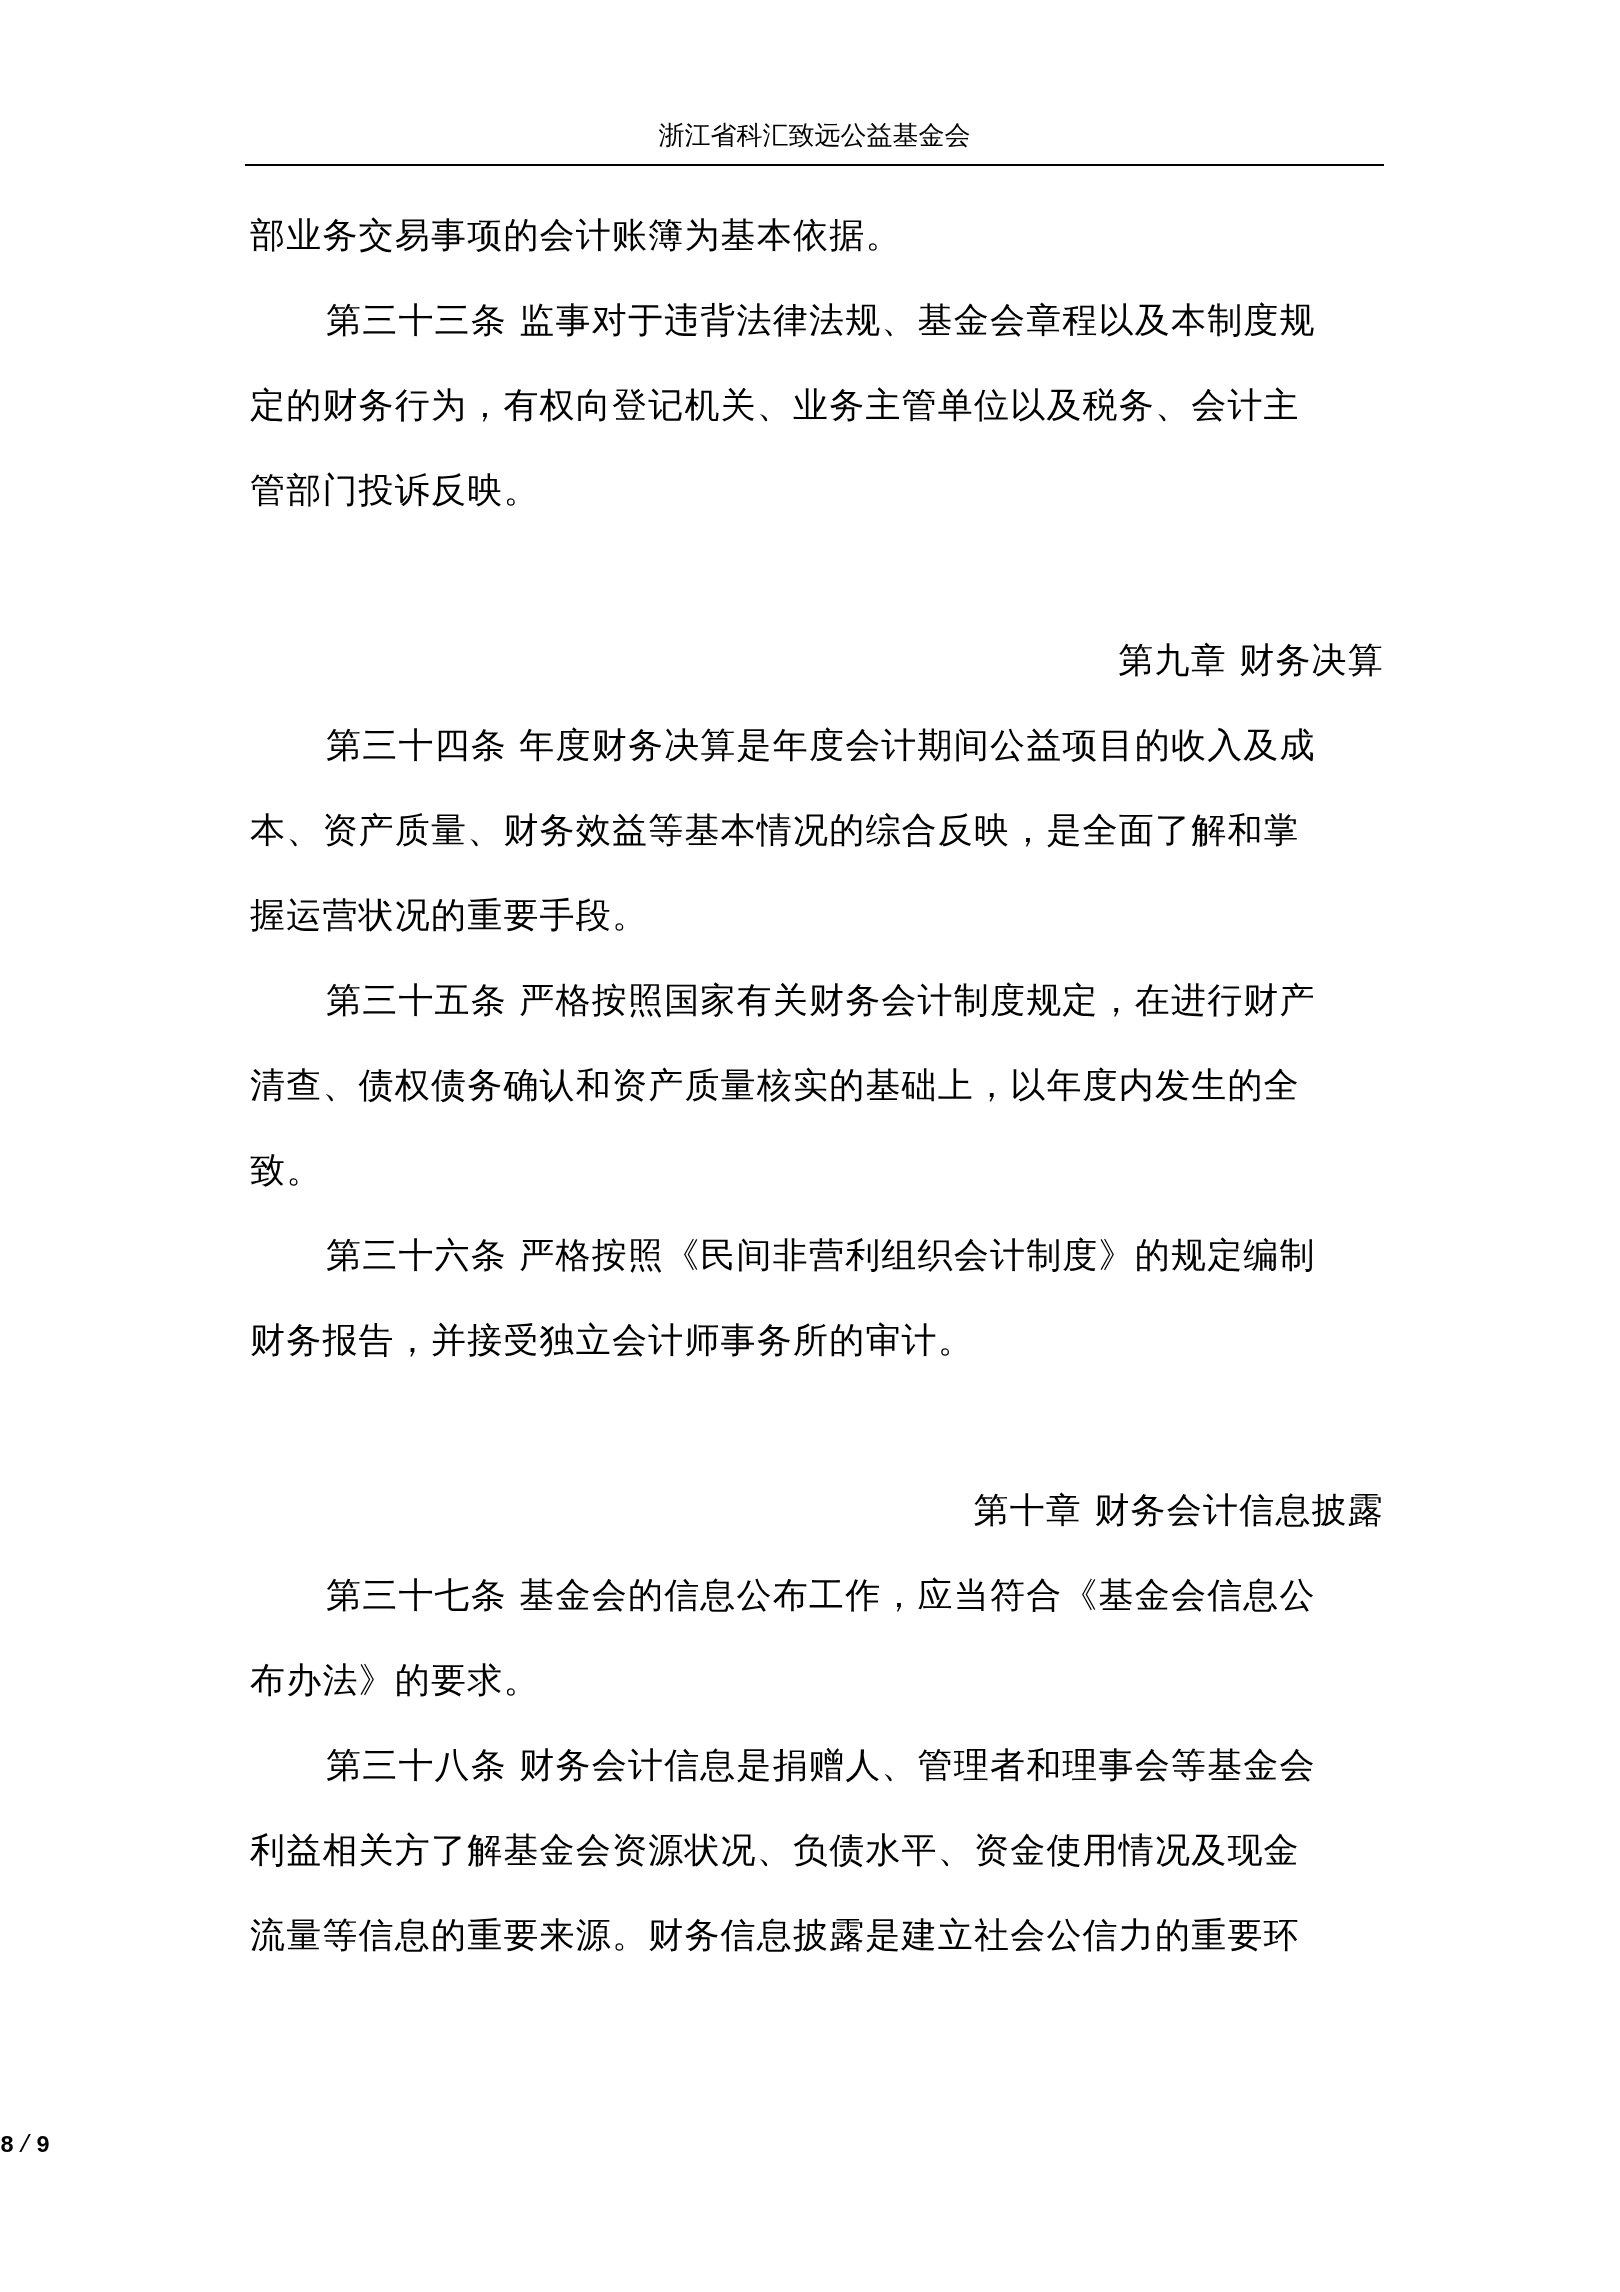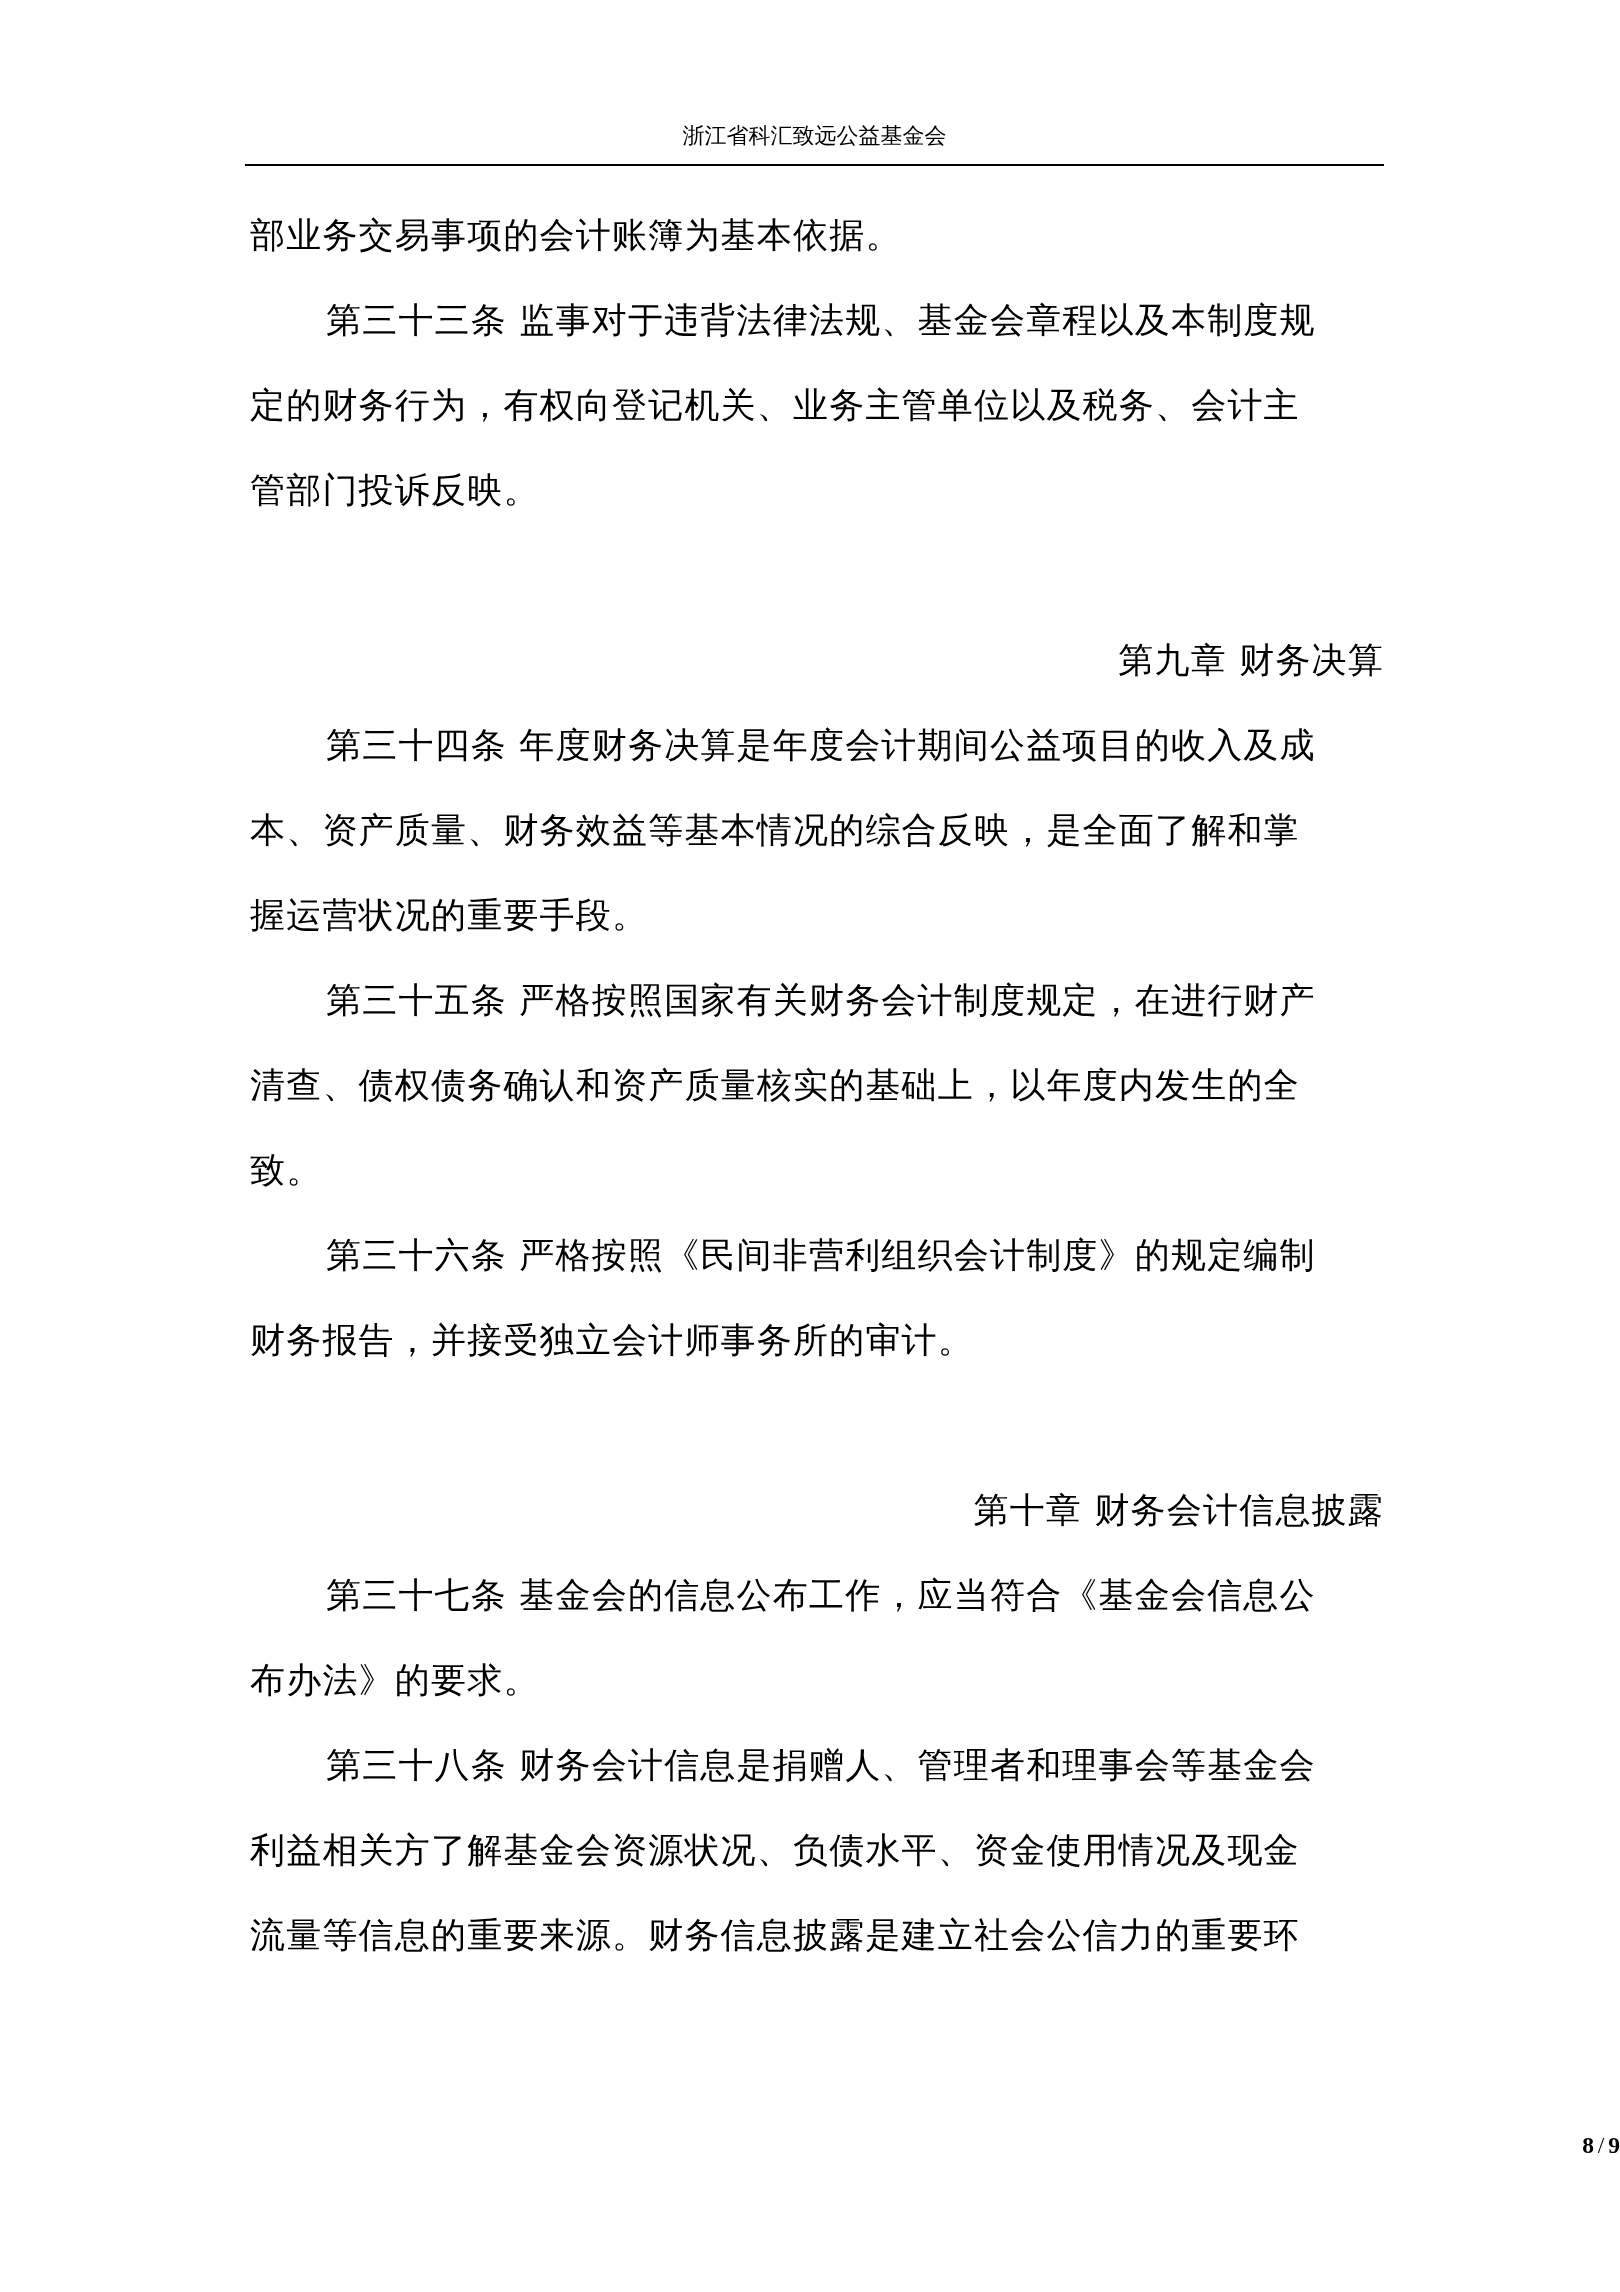--- a/index.html
+++ b/index.html
@@ -21,21 +21,21 @@
       width: 1620px;
       height: 2293px;
       background: #ffffff;
     }
     .header {
       position: absolute;
       left: 245px;
       width: 1139px;
       top: 116px;
       text-align: center;
-      font-size: 22px;
+      font-size: 26px;
       line-height: 39px;
       letter-spacing: 0px;
     }
     .header-rule {
       position: absolute;
       left: 245px;
       width: 1139px;
       top: 164px;
       height: 0;
       border-top: 2px solid #000;
@@ -60,22 +60,22 @@
       text-align: right;
     }
     .line.blank {
       height: 85px;
     }
     .footer {
       position: absolute;
       left: 0;
       width: 1620px;
       top: 2131px;
-      text-align: right;
-      font-family: Liberation Serif, serif;
+      text-align: left;
+      font-family: Liberation Mono, monospace;
       font-weight: bold;
       font-size: 23.5px;
       line-height: 29px;
     }
     .footer .sep {
       font-weight: normal;
       margin: 0 3.9px;
     }
   </style>
 </head>

